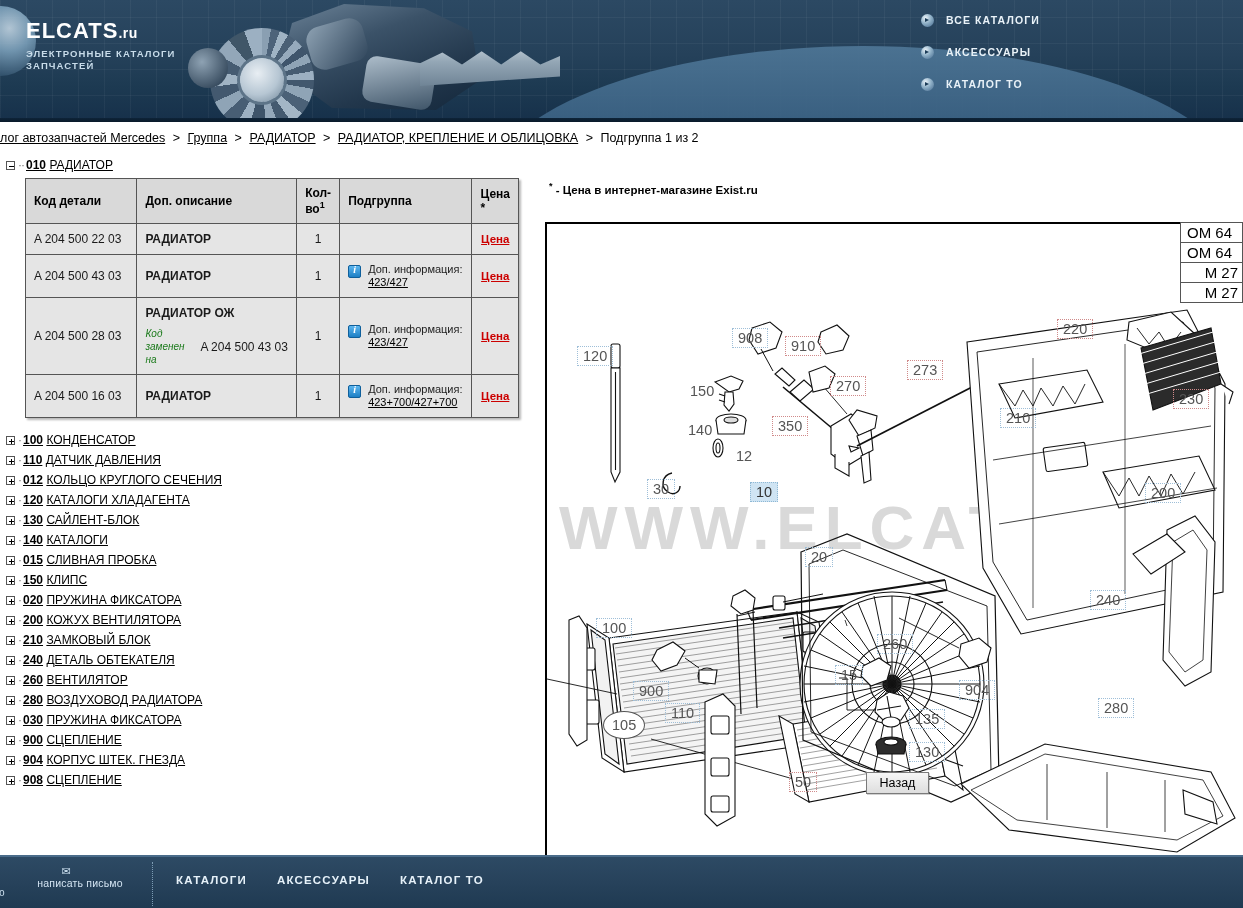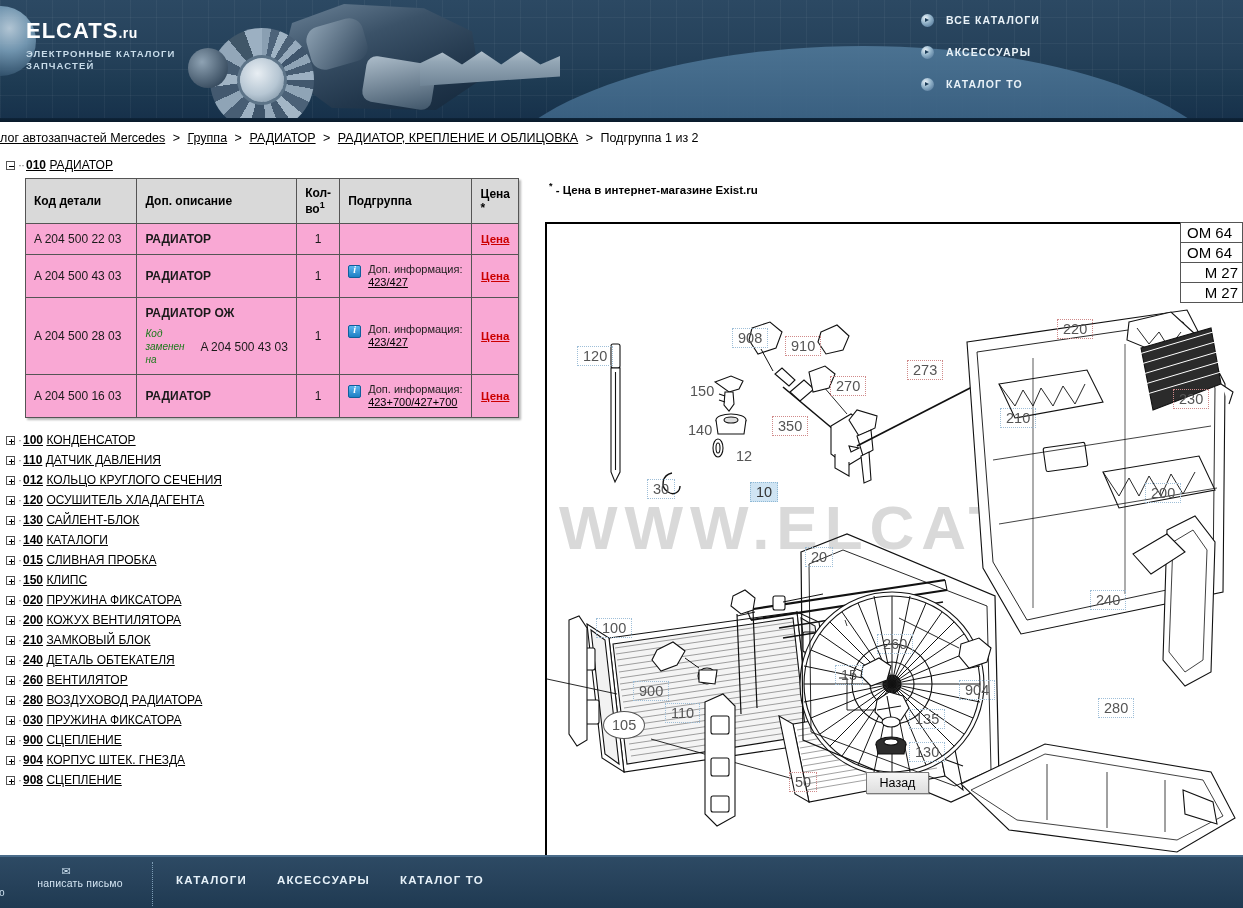--- a/index.html
+++ b/index.html
@@ -114,21 +114,21 @@
     position:relative; vertical-align:-1px; margin-right:3px; font-size:0;
   }
   .tbox:before { content:""; position:absolute; left:1.5px; top:3.5px; width:5px; height:1px; background:#000; }
   .tbox.plus:after { content:""; position:absolute; left:3.5px; top:1.5px; width:1px; height:5px; background:#000; }
   .dots { color:#777; letter-spacing:-1px; margin-right:2px; }
   .node-code { font-weight:bold; text-decoration:underline; color:#000; }
   .node-name { text-decoration:underline; color:#000; }
 
   table.parts {
     border-collapse:collapse; margin:6px 0 0 25px; width:494px;
-    background:#f9a8d4; font-size:12px;
+    background:#e5e5e5; font-size:12px;
     box-shadow:2px 2px 2px rgba(0,0,0,.28);
   }
   table.parts th {
     background:#d9d9d9; border:1px solid #555; padding:7px 8px;
     text-align:left; font-size:12px; font-weight:bold; vertical-align:middle; color:#000;
   }
   table.parts td {
     border:1px solid #555; padding:8px; vertical-align:middle; color:#1a1a1a;
   }
   table.parts th sup { font-size:9px; }
@@ -358,21 +358,21 @@
         <td class="col-price"><a href="#" class="price-link">Цена</a></td>
       </tr>
 
     </tbody>
   </table>
 
   <div id="tree">
     <div class="node"><span class="tbox plus"></span><span class="dots">·</span><span class="node-code">100</span> <span class="node-name">КОНДЕНСАТОР</span></div>
     <div class="node"><span class="tbox plus"></span><span class="dots">·</span><span class="node-code">110</span> <span class="node-name">ДАТЧИК ДАВЛЕНИЯ</span></div>
     <div class="node"><span class="tbox plus"></span><span class="dots">·</span><span class="node-code">012</span> <span class="node-name">КОЛЬЦО КРУГЛОГО СЕЧЕНИЯ</span></div>
-    <div class="node"><span class="tbox plus"></span><span class="dots">·</span><span class="node-code">120</span> <span class="node-name">ОСУШИТЕЛЬ ХЛАДАГЕНТА</span></div>
+    <div class="node"><span class="tbox plus"></span><span class="dots">·</span><span class="node-code">120</span> <span class="node-name">КАТАЛОГИ ХЛАДАГЕНТА</span></div>
     <div class="node"><span class="tbox plus"></span><span class="dots">·</span><span class="node-code">130</span> <span class="node-name">САЙЛЕНТ-БЛОК</span></div>
     <div class="node"><span class="tbox plus"></span><span class="dots">·</span><span class="node-code">140</span> <span class="node-name">КАТАЛОГИ</span></div>
     <div class="node"><span class="tbox plus"></span><span class="dots">·</span><span class="node-code">015</span> <span class="node-name">СЛИВНАЯ ПРОБКА</span></div>
     <div class="node"><span class="tbox plus"></span><span class="dots">·</span><span class="node-code">150</span> <span class="node-name">КЛИПС</span></div>
     <div class="node"><span class="tbox plus"></span><span class="dots">·</span><span class="node-code">020</span> <span class="node-name">ПРУЖИНА ФИКСАТОРА</span></div>
     <div class="node"><span class="tbox plus"></span><span class="dots">·</span><span class="node-code">200</span> <span class="node-name">КОЖУХ ВЕНТИЛЯТОРА</span></div>
     <div class="node"><span class="tbox plus"></span><span class="dots">·</span><span class="node-code">210</span> <span class="node-name">ЗАМКОВЫЙ БЛОК</span></div>
     <div class="node"><span class="tbox plus"></span><span class="dots">·</span><span class="node-code">240</span> <span class="node-name">ДЕТАЛЬ ОБТЕКАТЕЛЯ</span></div>
     <div class="node"><span class="tbox plus"></span><span class="dots">·</span><span class="node-code">260</span> <span class="node-name">ВЕНТИЛЯТОР</span></div>
     <div class="node"><span class="tbox plus"></span><span class="dots">·</span><span class="node-code">280</span> <span class="node-name">ВОЗДУХОВОД РАДИАТОРА</span></div>

